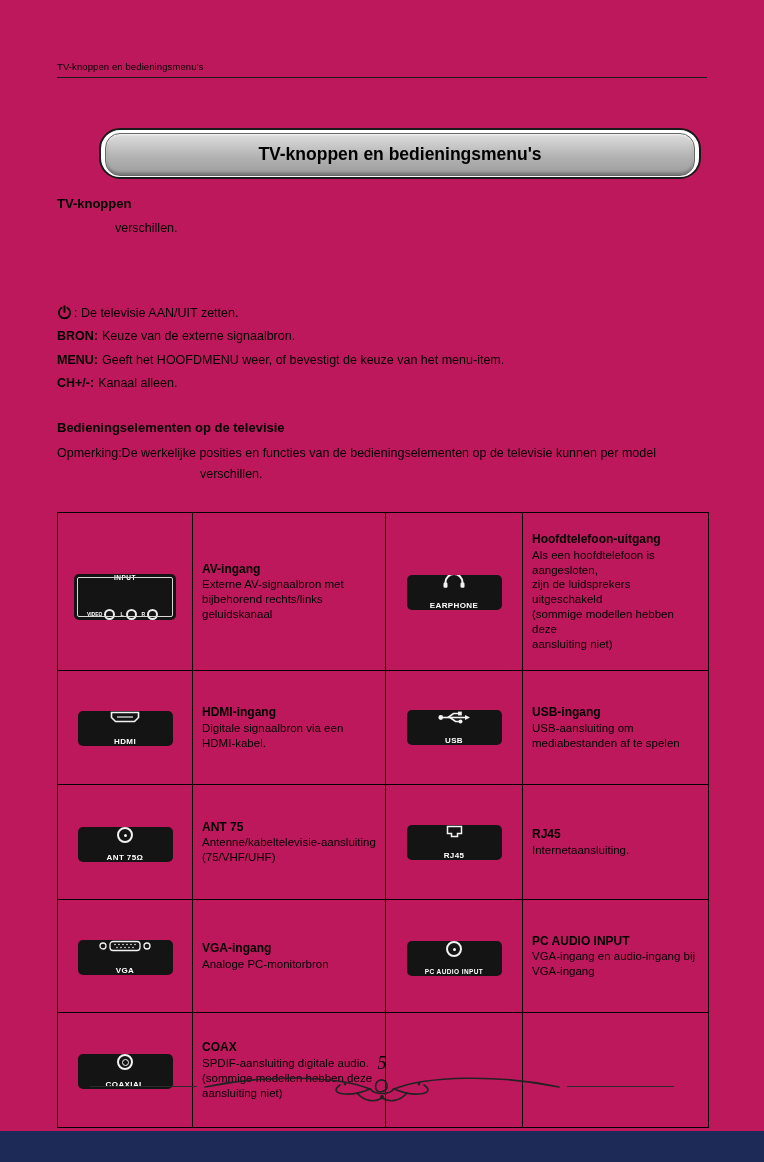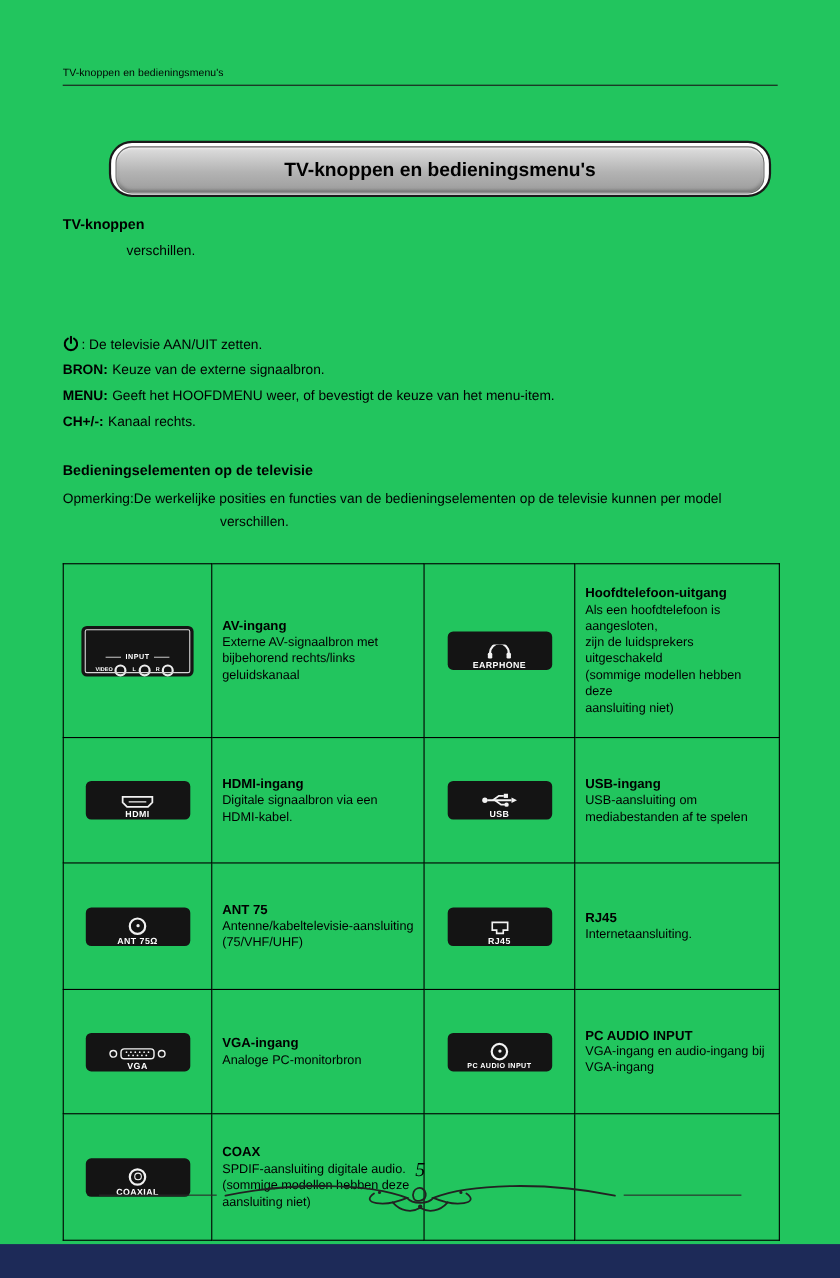--- a/index.html
+++ b/index.html
@@ -1,16 +1,16 @@
 <!DOCTYPE html>
 <html><head>
 <meta charset="utf-8">
 <style>
   html,body{margin:0;padding:0;background:#fff;}
-  .page{position:relative;width:764px;height:1162px;background:#22c55e;font-family:"Liberation Sans",sans-serif;color:#000;overflow:hidden;}
+  .page{position:relative;width:764px;height:1162px;background:#be185d;font-family:"Liberation Sans",sans-serif;color:#000;overflow:hidden;}
 
   .doc-header{position:absolute;left:57px;top:61px;font-size:9.5px;letter-spacing:.1px;}
   .doc-rule{position:absolute;left:57px;width:650px;top:77px;border-top:1.5px solid #1a1a1a;}
 
   .banner{position:absolute;left:99px;top:128px;width:590px;height:41px;border:2.5px solid #1a1a1a;border-radius:21px;padding:3px 4px;background:#fff;}
   .banner-inner{height:100%;border-radius:15px;border:1px solid #666;
     background:linear-gradient(180deg,#dedede 0%,#b3b3b3 55%,#9c9c9c 100%);
     display:flex;align-items:center;justify-content:center;
     box-shadow:inset 0 1px 2px rgba(255,255,255,.8), inset 0 -2px 3px rgba(0,0,0,.3);}
   .banner-title{font-size:17.5px;font-weight:bold;}
@@ -35,21 +35,21 @@
   .power-glyph{display:inline-flex;margin-right:2px;}
 
   .conn-table{position:absolute;left:57px;top:512px;border-collapse:collapse;table-layout:fixed;}
   .conn-table td{border:1.3px solid #000;vertical-align:middle;}
   td.icon-cell{text-align:center;}
   td.text-cell{padding:19px 9px;font-size:11.5px;line-height:14.8px;}
   .cell-title{font-weight:bold;font-size:12px;margin-bottom:1px;}
   .cell-desc{white-space:pre-line;}
   tr.r1 td{height:95px;} tr.r2 td{height:75px;} tr.r3 td{height:76px;} tr.r4 td{height:74px;} tr.r5 td{height:76px;}
 
-  .icon-box{display:inline-flex;flex-direction:column;align-items:center;justify-content:flex-end;
+  .icon-box{display:inline-flex;flex-direction:column;align-items:center;justify-content:space-between;
     background:#141414;color:#fff;border-radius:5px;}
   .icon-sm{width:95px;height:35px;gap:2px;}
   .icon-label{font-weight:bold;font-size:8px;letter-spacing:.4px;line-height:8px;white-space:nowrap;}
   .icon-label.tiny{font-size:6.5px;}
   .icon-av{width:102px;height:46px;outline:1px solid #d8d8d8;outline-offset:-4px;gap:3px;}
   .av-top{display:flex;align-items:center;gap:4px;font-size:6.5px;line-height:7px;letter-spacing:.5px;font-weight:bold;}
   .av-dash{width:14px;border-top:1px solid #bbb;}
   .av-jacks{display:flex;align-items:center;font-size:5px;font-weight:bold;}
   .av-jacks .av-sub{margin-right:2px;}
   .jack{width:7px;height:7px;border:2px solid #ededed;border-radius:50%;display:inline-block;margin-right:5px;}
@@ -98,21 +98,21 @@
     <div class="item-row">
       <b>BRON:</b>
       <span>Keuze van de externe signaalbron.</span>
     </div>
     <div class="item-row">
       <b>MENU:</b>
       <span>Geeft het HOOFDMENU weer, of bevestigt de keuze van het menu-item.</span>
     </div>
     <div class="item-row">
       <b>CH+/-:</b>
-      <span>Kanaal rechts.</span>
+      <span>Kanaal alleen.</span>
     </div>
   </div>
 
   <div class="sec-heading" id="heading-2">Bedieningselementen op de televisie</div>
 
   <div class="note" id="note-2">
     <span>Opmerking:De werkelijke posities en functies van de bedieningselementen op de televisie kunnen per model</span>
     <span class="ind2">verschillen.</span>
   </div>
 

